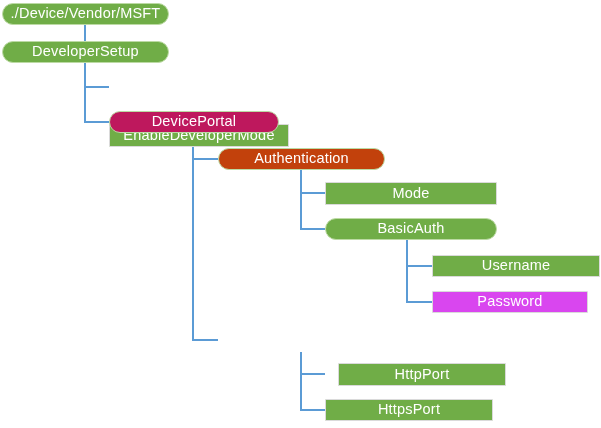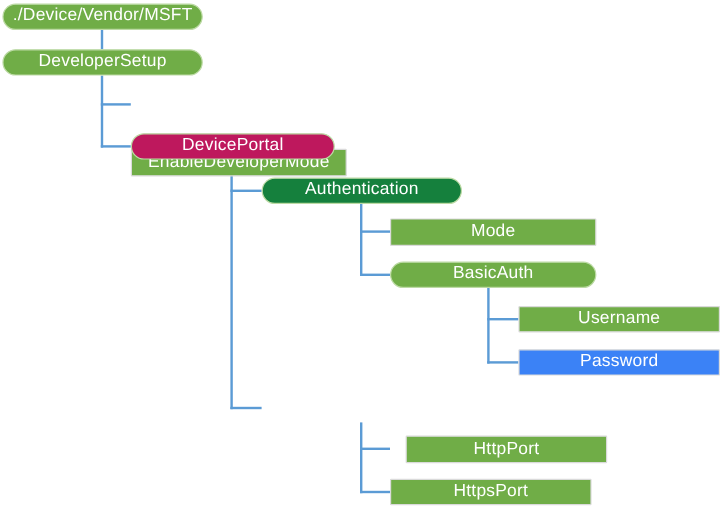--- a/index.html
+++ b/index.html
@@ -55,20 +55,20 @@
     <div class="connector" style="background: rgb(91, 155, 213); left: 406px; top: 240px; width: 2px; height: 63px;"></div>
     <div class="connector" style="background: rgb(91, 155, 213); left: 406px; top: 265px; width: 26px; height: 2px;"></div>
     <div class="connector" style="background: rgb(91, 155, 213); left: 406px; top: 301px; width: 26px; height: 2px;"></div>
     <div class="connector" style="background: rgb(91, 155, 213); left: 300px; top: 352px; width: 2px; height: 59px;"></div>
     <div class="connector" style="background: rgb(91, 155, 213); left: 300px; top: 373px; width: 25px; height: 2px;"></div>
     <div class="connector" style="background: rgb(91, 155, 213); left: 300px; top: 409px; width: 25px; height: 2px;"></div>
     <div class="node pill" style="left: 2px; top: 3px; width: 167px; height: 22px; background: rgb(112, 173, 71); color: rgb(255, 255, 255); border: 1px solid rgb(188, 218, 164);">./Device/Vendor/MSFT</div>
     <div class="node pill" style="left: 2px; top: 41px; width: 167px; height: 22px; background: rgb(112, 173, 71); color: rgb(255, 255, 255); border: 1px solid rgb(188, 218, 164);">DeveloperSetup</div>
     <div class="node rect" style="left: 109px; top: 76px; width: 180px; height: 23px; background: rgb(112, 173, 71); color: rgb(255, 255, 255); border: 1px solid rgb(218, 218, 218); margin-top: 48px;">EnableDeveloperMode</div>
     <div class="node pill" style="left: 109px; top: 111px; width: 170px; height: 22px; background: #be185d; color: rgb(255, 255, 255); border: 1px solid rgb(188, 218, 164);">DevicePortal</div>
-    <div class="node pill" style="left: 218px; top: 148px; width: 167px; height: 22px; background: #15803d; color: rgb(255, 255, 255); border: 1px solid rgb(188, 218, 164);">Authentication</div>
+    <div class="node pill" style="left: 218px; top: 148px; width: 167px; height: 22px; background: #c2410c; color: rgb(255, 255, 255); border: 1px solid rgb(188, 218, 164);">Authentication</div>
     <div class="node rect" style="left: 325px; top: 182px; width: 172px; height: 23px; background: rgb(112, 173, 71); color: rgb(255, 255, 255); border: 1px solid rgb(218, 218, 218);">Mode</div>
     <div class="node pill" style="left: 325px; top: 218px; width: 172px; height: 22px; background: rgb(112, 173, 71); color: rgb(255, 255, 255); border: 1px solid rgb(188, 218, 164);">BasicAuth</div>
     <div class="node rect" style="left: 432px; top: 255px; width: 168px; height: 22px; background: rgb(112, 173, 71); color: rgb(255, 255, 255); border: 1px solid rgb(218, 218, 218);">Username</div>
-    <div class="node rect" style="left: 432px; top: 291px; width: 168px; height: 22px; background: #3b82f6; color: rgb(255, 255, 255); border: 1px solid rgb(218, 218, 218);">Password</div>
+    <div class="node rect" style="left: 432px; top: 291px; width: 156px; height: 22px; background: #d946ef; color: rgb(255, 255, 255); border: 1px solid rgb(218, 218, 218);">Password</div>
     <div class="node rect" style="left: 325px; top: 363px; width: 168px; height: 23px; background: rgb(112, 173, 71); color: rgb(255, 255, 255); border: 1px solid rgb(218, 218, 218); margin-left: 13px;">HttpPort</div>
     <div class="node rect" style="left: 325px; top: 399px; width: 168px; height: 22px; background: rgb(112, 173, 71); color: rgb(255, 255, 255); border: 1px solid rgb(218, 218, 218);">HttpsPort</div>
   </div>
 
 </body></html>

